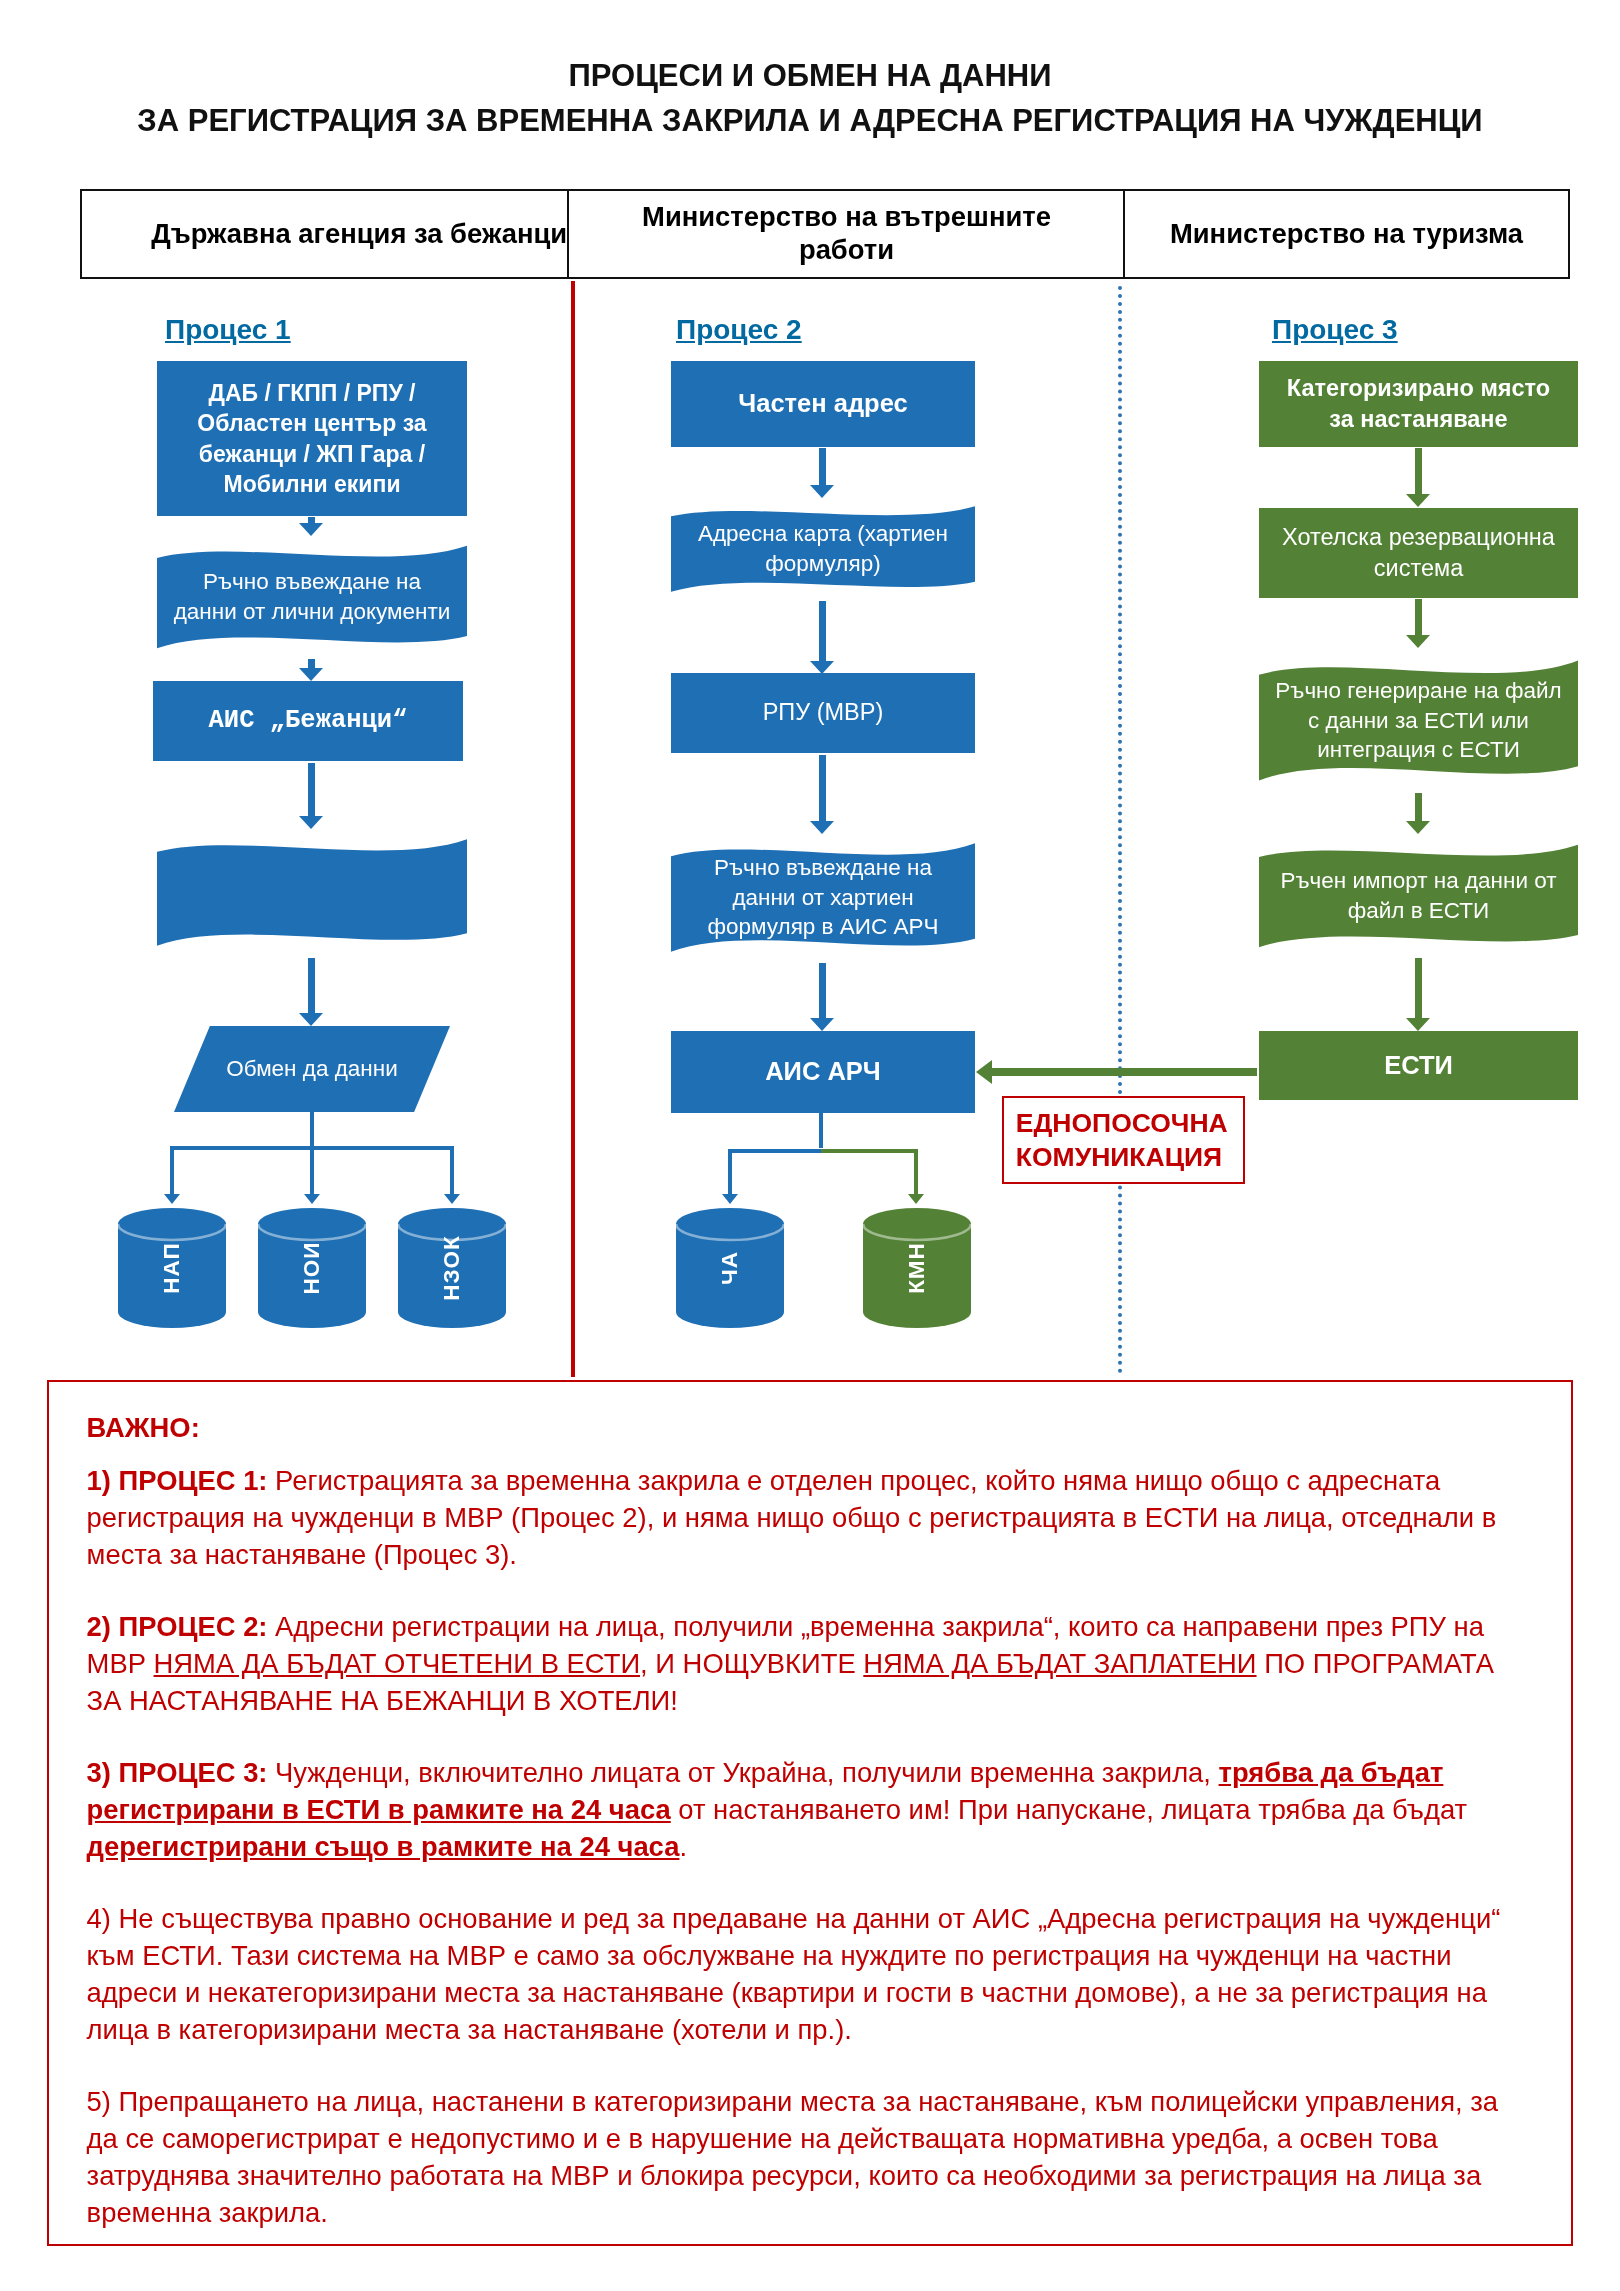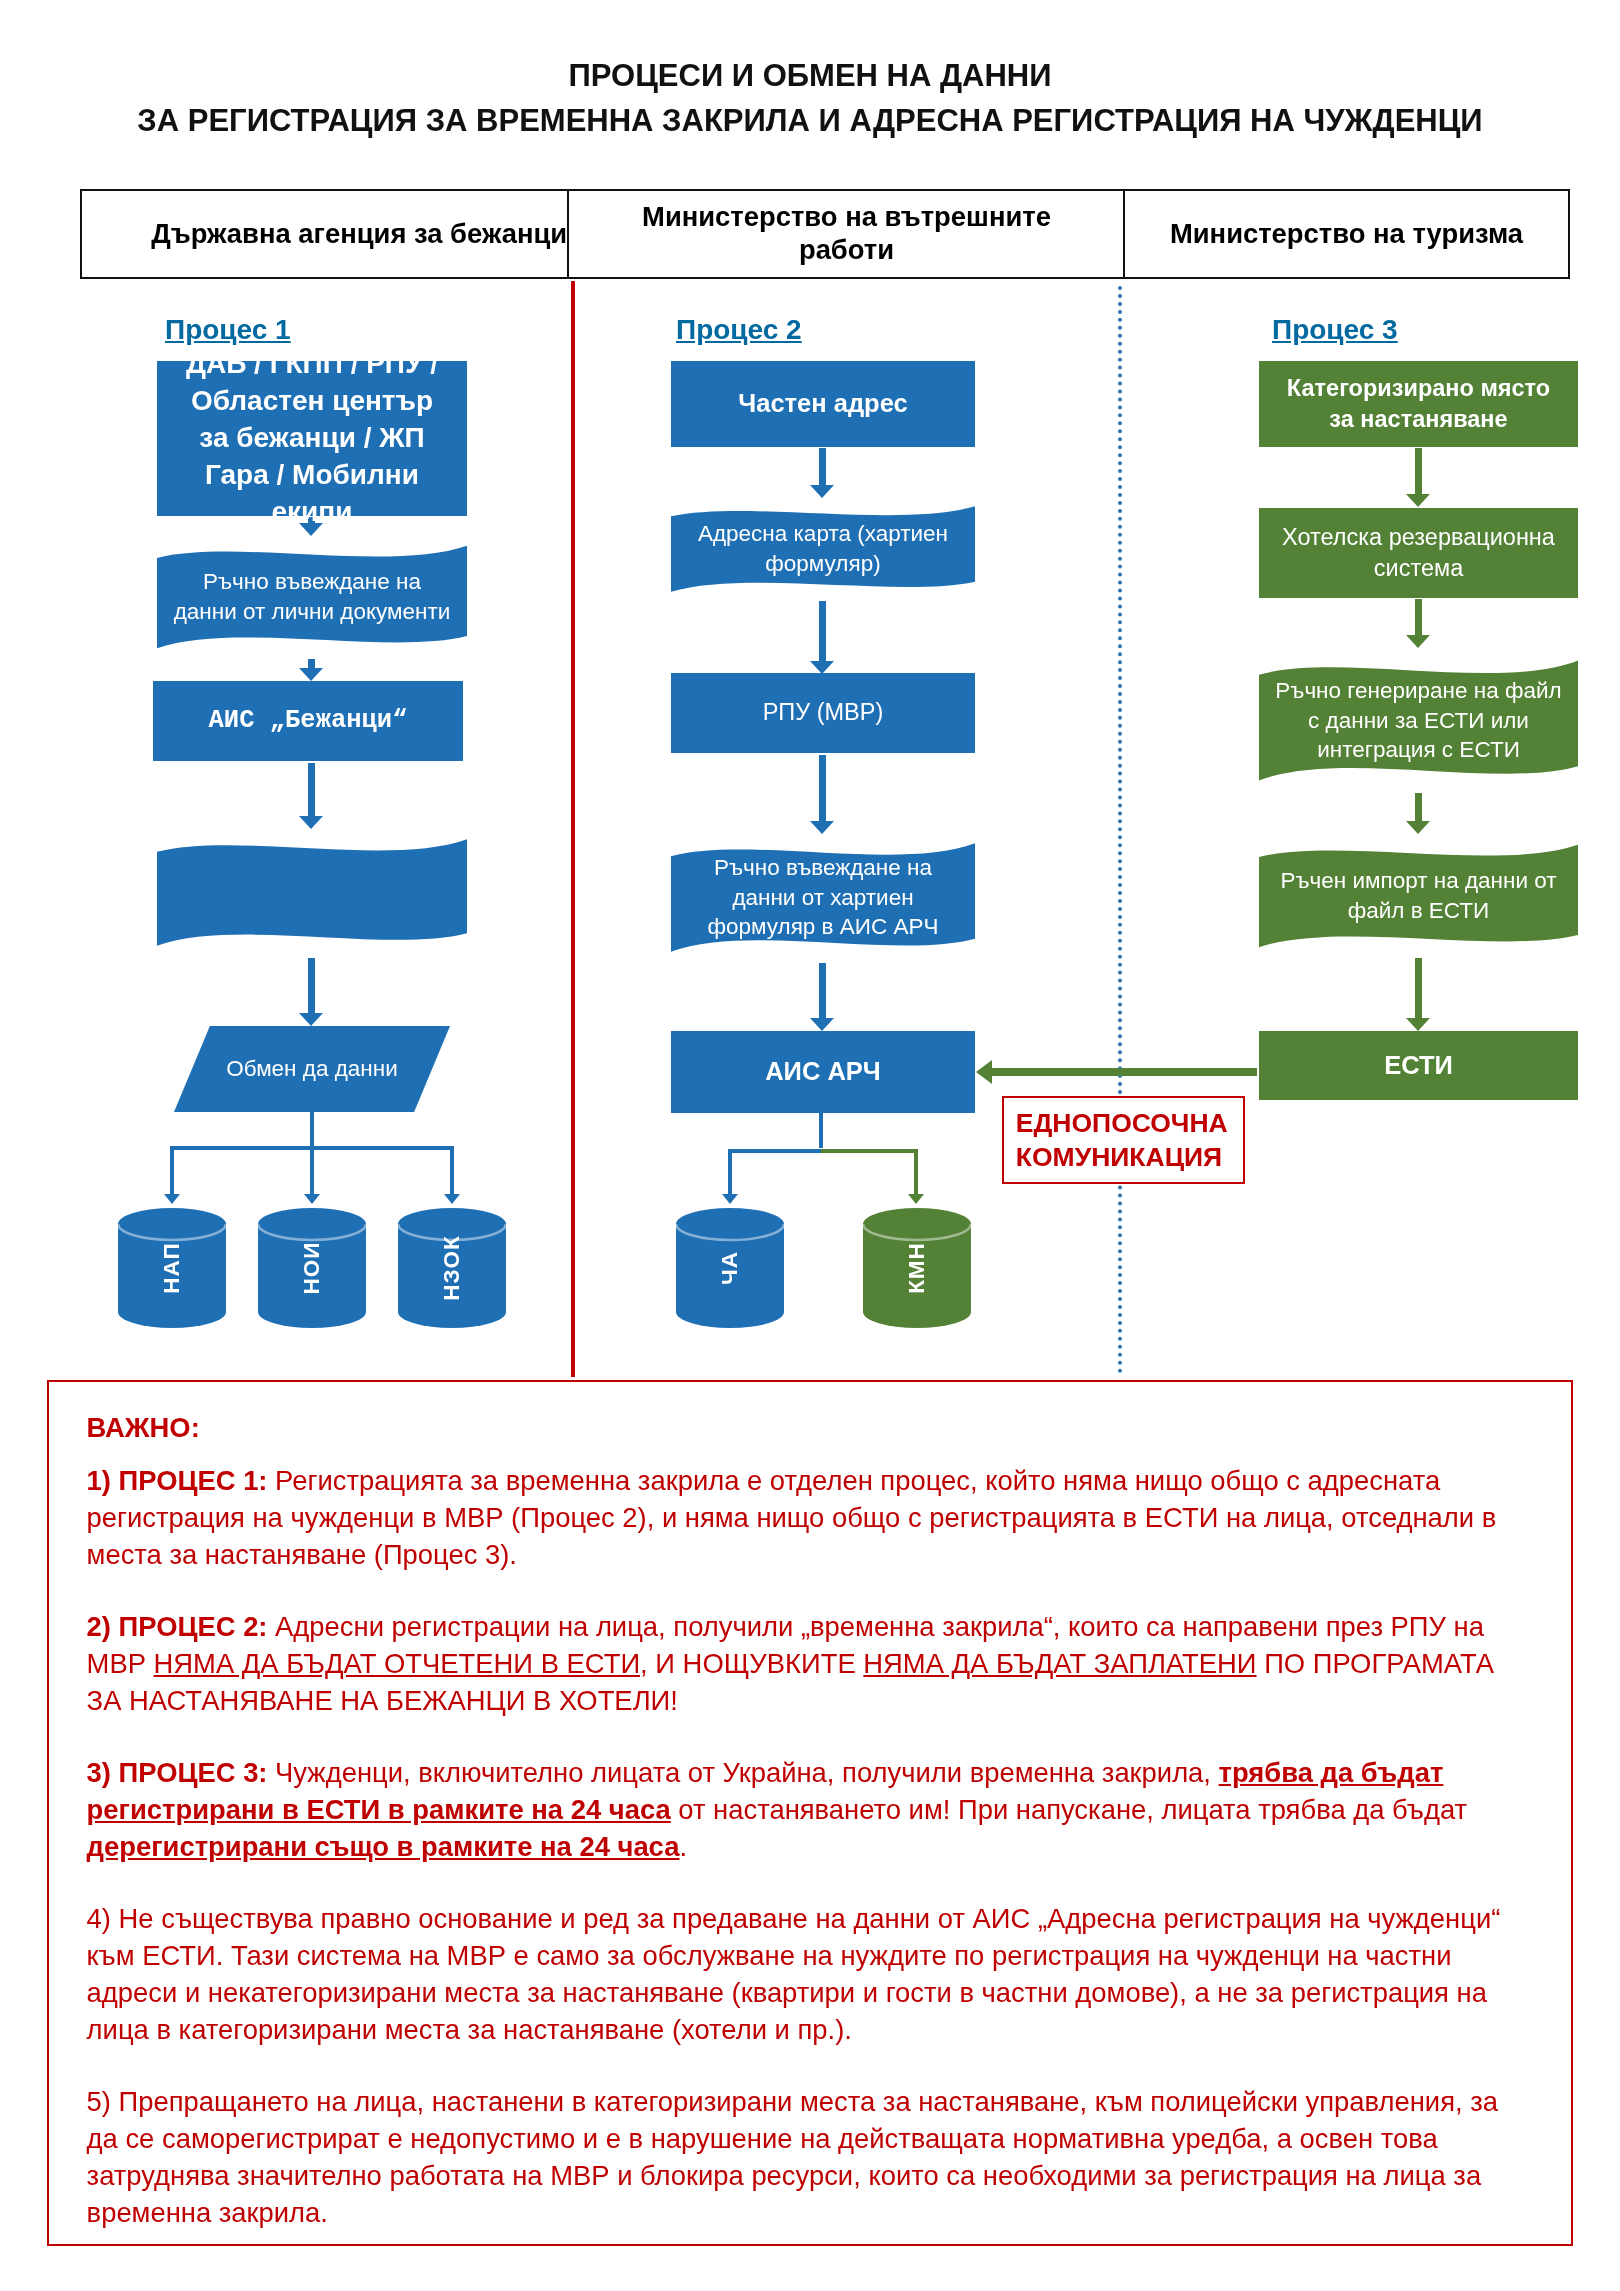--- a/index.html
+++ b/index.html
@@ -85,21 +85,21 @@
     <span>Министерство на туризма</span>
   </div>
 
   <div class="redline" style="left:571px;top:281px;height:1096px;"></div>
   <div class="dotline" style="left:1118px;top:286px;height:1088px;"></div>
 
   <div class="plabel" style="left:165px;">Процес 1</div>
   <div class="plabel" style="left:676px;">Процес 2</div>
   <div class="plabel" style="left:1272px;">Процес 3</div>
 
-  <div class="node rect blue bold" style="left:157px;top:361px;width:310px;height:155px;font-size:28px;">
+  <div class="node rect blue bold" style="left:157px;top:361px;width:310px;height:155px;font-size:23px;">
     <span>ДАБ / ГКПП / РПУ / Областен център за бежанци / ЖП Гара / Мобилни екипи</span>
   </div>
   <div class="va" style="left:308px;top:517px;height:5.9px;"></div>
 
   <div class="node wave blue" style="left:157px;top:536px;width:310px;height:122px;">
     <svg viewBox="0 0 200 100" preserveAspectRatio="none">
         <path d="M0,18 C50,2 150,30 200,8 L200,82 C150,98 50,70 0,92 Z"></path>
       </svg>
     <span>Ръчно въвеждане на данни от лични документи</span>
   </div>

